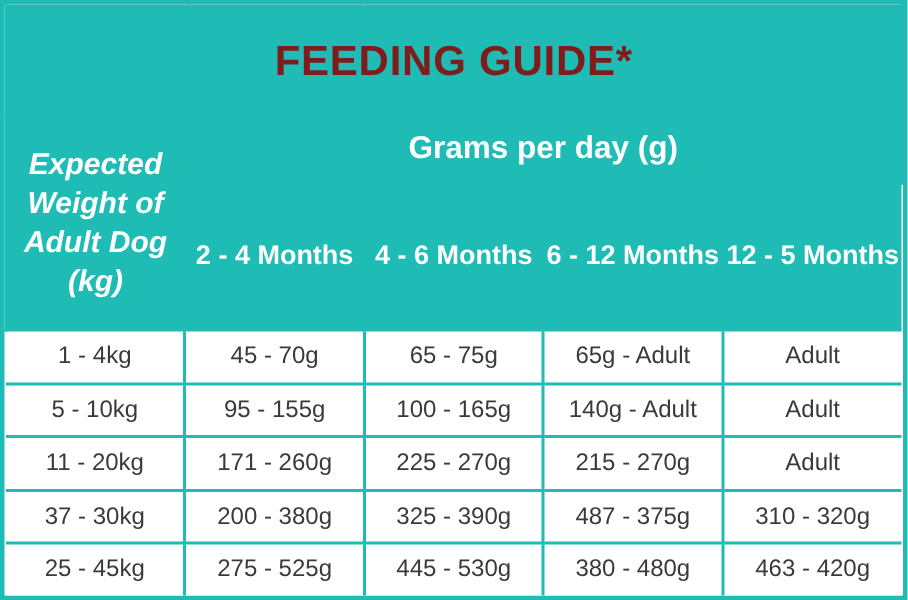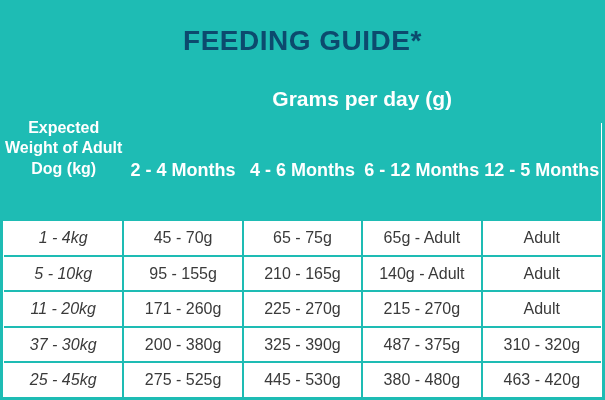--- a/index.html
+++ b/index.html
@@ -31,62 +31,63 @@
   }
   table.feeding td, table.feeding th {
     border: 2px solid #1ebcb4;
     padding: 0;
     text-align: center;
     vertical-align: middle;
   }
   
   .title-cell {
     background: #1ebcb4;
-    color: #0c4a6e;
+    color: #7f1d1d;
     font-size: 28px;
     font-weight: bold;
     letter-spacing: 0.5px;
     height: 70px;
     border-top: none;
     border-left: none;
     border-right: none;
     border-bottom: 2px solid #ffffff;
   }
   .hdr {
     background: #1ebcb4;
     color: #ffffff;
     font-weight: bold;
     border-color: #ffffff;
   }
   .hdr-weight {
-    font-size: 16px;
+    font-size: 20px;
     line-height: 1.3;
     text-align: left;
     padding-left: 16px;
     width: 155px;
     border-left: none;
+    font-style: italic;
   }
   .hdr-grams {
     font-size: 21px;
     height: 42px;
     border-right: none;
   }
   .hdr-age {
     font-size: 18px;
     line-height: 1.3;
     height: 95px;
   }
   .hdr-age.last { border-right: none; }
   .body-cell {
     color: #3a3a3a;
     font-size: 16px;
     height: 33px;
     background: #ffffff;
   }
-  .body-cell.first { border-left: none; font-style: italic; }
+  .body-cell.first { border-left: none; }
   .body-cell.last { border-right: none; }
   tr.last-row .body-cell { border-bottom: none; }
 </style>
 </head>
 <body>
 
 <div class="guide">
   <table class="feeding">
     <tbody>
         <tr>
@@ -106,21 +107,21 @@
     <tr>
       <td class="body-cell first">1 - 4kg</td>
       <td class="body-cell">45 - 70g</td>
       <td class="body-cell">65 - 75g</td>
       <td class="body-cell">65g - Adult</td>
       <td class="body-cell last">Adult</td>
     </tr>
     <tr>
       <td class="body-cell first">5 - 10kg</td>
       <td class="body-cell">95 - 155g</td>
-      <td class="body-cell">210 - 165g</td>
+      <td class="body-cell">100 - 165g</td>
       <td class="body-cell">140g - Adult</td>
       <td class="body-cell last">Adult</td>
     </tr>
     <tr>
       <td class="body-cell first">11 - 20kg</td>
       <td class="body-cell">171 - 260g</td>
       <td class="body-cell">225 - 270g</td>
       <td class="body-cell">215 - 270g</td>
       <td class="body-cell last">Adult</td>
     </tr>

